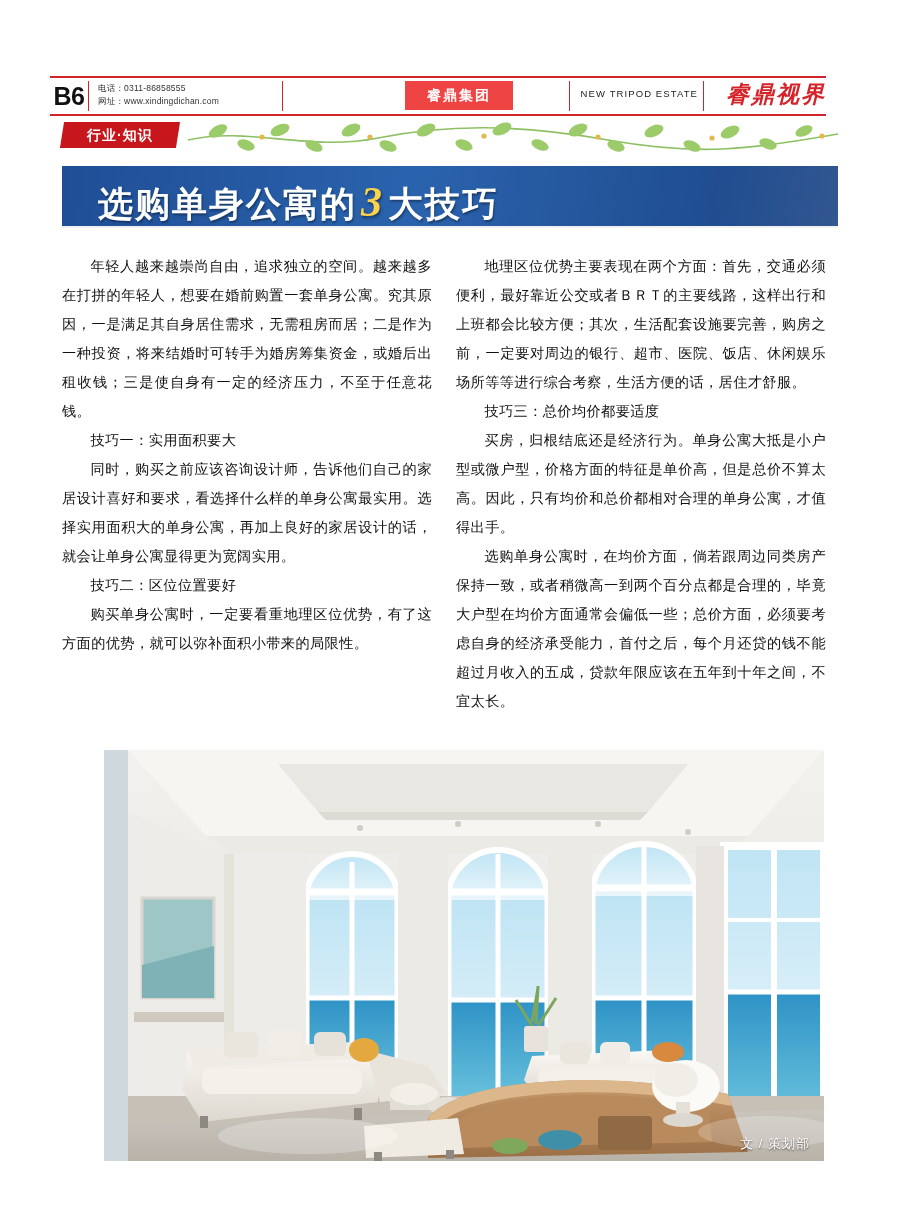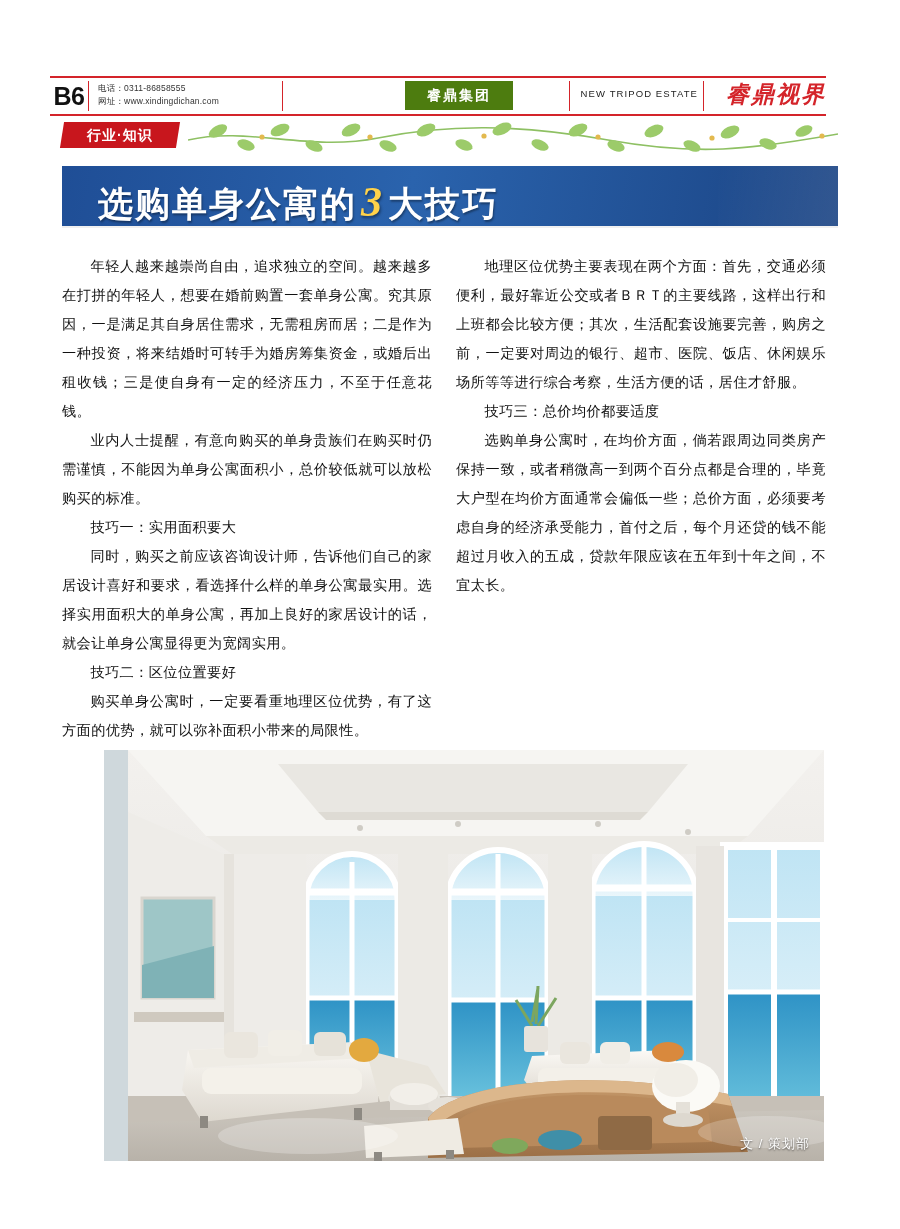--- a/index.html
+++ b/index.html
@@ -63,21 +63,21 @@
     font-family: "Liberation Sans", sans-serif;
     font-size: 8.5px;
     color: #333;
     line-height: 13px;
   }
   .contact span { display: block; letter-spacing: 0.2px; }
   .company-badge {
     position: absolute;
     left: 355px; top: 5px;
     width: 108px; height: 29px;
-    background: #4d7c0f;
+    background: #ef4444;
     color: #ffffff;
     font-family: "Liberation Sans", sans-serif;
     font-weight: bold;
     font-size: 14px;
     line-height: 29px;
     text-align: center;
     letter-spacing: 2px;
   }
   .en-name {
     position: absolute;
@@ -265,29 +265,29 @@
 
 <div class="title-banner">
   <div class="headline">
     <span>选购单身公寓的</span><span class="num">3</span><span>大技巧</span>
   </div>
 </div>
 
 <div class="body-cols">
   <div class="col">
     <p class="para indent">年轻人越来越崇尚自由，追求独立的空间。越来越多在打拼的年轻人，想要在婚前购置一套单身公寓。究其原因，一是满足其自身居住需求，无需租房而居；二是作为一种投资，将来结婚时可转手为婚房筹集资金，或婚后出租收钱；三是使自身有一定的经济压力，不至于任意花钱。</p>
-    <p class="para indent">业内人士提醒，有意向购买的单身贵族们在购买时仍需谨慎，不能因为单身公寓面积小，总价较低就可以放松购买的标准。</p>
     <p class="para indent">技巧一：实用面积要大</p>
     <p class="para indent">同时，购买之前应该咨询设计师，告诉他们自己的家居设计喜好和要求，看选择什么样的单身公寓最实用。选择实用面积大的单身公寓，再加上良好的家居设计的话，就会让单身公寓显得更为宽阔实用。</p>
     <p class="para indent">技巧二：区位位置要好</p>
     <p class="para indent">购买单身公寓时，一定要看重地理区位优势，有了这方面的优势，就可以弥补面积小带来的局限性。</p>
   </div>
   <div class="col">
     <p class="para indent">地理区位优势主要表现在两个方面：首先，交通必须便利，最好靠近公交或者ＢＲＴ的主要线路，这样出行和上班都会比较方便；其次，生活配套设施要完善，购房之前，一定要对周边的银行、超市、医院、饭店、休闲娱乐场所等等进行综合考察，生活方便的话，居住才舒服。</p>
     <p class="para indent">技巧三：总价均价都要适度</p>
+    <p class="para indent">买房，归根结底还是经济行为。单身公寓大抵是小户型或微户型，价格方面的特征是单价高，但是总价不算太高。因此，只有均价和总价都相对合理的单身公寓，才值得出手。</p>
     <p class="para indent">选购单身公寓时，在均价方面，倘若跟周边同类房产保持一致，或者稍微高一到两个百分点都是合理的，毕竟大户型在均价方面通常会偏低一些；总价方面，必须要考虑自身的经济承受能力，首付之后，每个月还贷的钱不能超过月收入的五成，贷款年限应该在五年到十年之间，不宜太长。</p>
   </div>
 </div>
 
 <div class="photo">
   <svg width="696" height="411" viewBox="0 0 696 411" xmlns="http://www.w3.org/2000/svg">
     <defs>
       <linearGradient id="sky" x1="0" y1="0" x2="0" y2="1">
         <stop offset="0%" stop-color="#bfe4f4"></stop>
         <stop offset="100%" stop-color="#eaf6fb"></stop>

